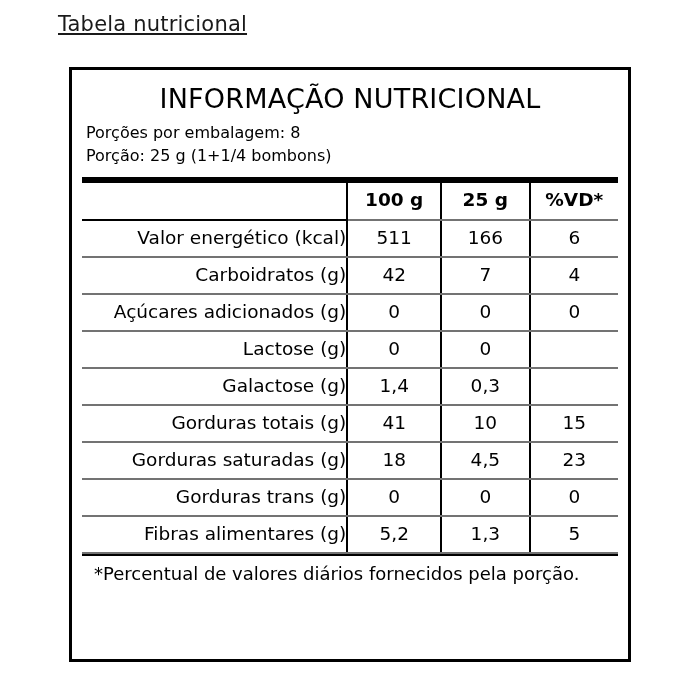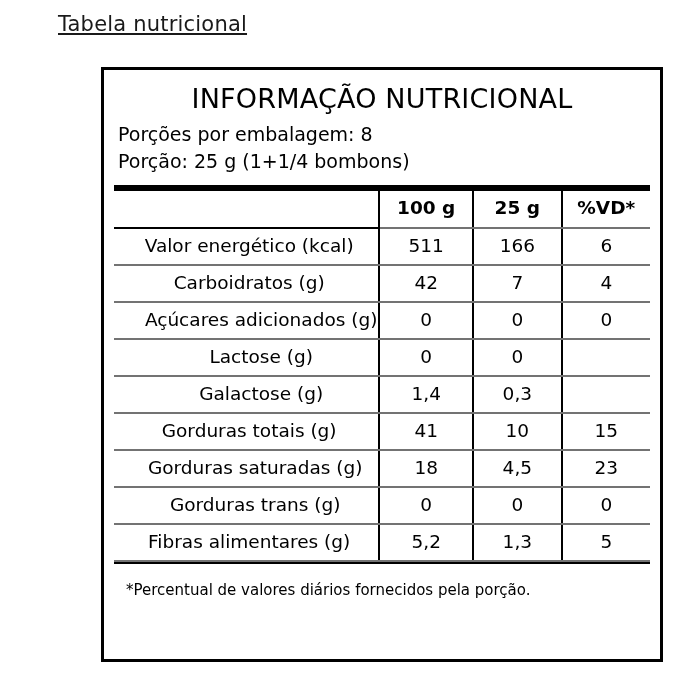--- a/index.html
+++ b/index.html
@@ -29,34 +29,33 @@
   .nutrition-panel {
     position: absolute;
     left: 69px;
     top: 67px;
     width: 562px;
     height: 595px;
     border: 3px solid #000000;
     box-sizing: border-box;
     background: #ffffff;
     padding: 0;
-    margin-left: 32px;
   }
 
   .panel-heading {
     text-align: center;
     font-size: 27px;
     padding-top: 13px;
     padding-bottom: 7px;
     letter-spacing: 0.2px;
   }
 
   .servings-block {
     padding: 0 0 0 14px;
-    font-size: 19px;
+    font-size: 16px;
     line-height: 1.34;
   }
   .servings-block > div {
     padding: 1px 0;
   }
 
   .thick-rule {
     height: 6px;
     background: #000000;
     margin: 9px 10px 0 10px;
@@ -85,36 +84,36 @@
   }
   table.nutri th.hd-num, table.nutri td.num {
     text-align: center;
     border-left: 2px solid #000000;
   }
   table.nutri th.hd-num {
     font-weight: bold;
     font-size: 18.5px;
   }
   table.nutri td.lbl {
-    text-align: center;
+    text-align: right;
     padding-left: 6px;
     white-space: nowrap;
   }
   table.nutri tr.header-row th {
     padding-bottom: 5px;
   }
   table.nutri tr.last-row td {
     border-bottom: none;
   }
   .ind-1 { padding-left: 18px !important; }
   .ind-2 { padding-left: 30px !important; }
 
   .footnote {
-    font-size: 15px;
-    padding: 17px 0 0 12px;
+    font-size: 18px;
+    padding: 7px 0 0 12px;
     border-top: 2px solid #000000;
     margin: 0 10px;
   }
   .footnote-wrap {
     margin-top: 0;
   }
 </style>
 </head>
 <body>
 

